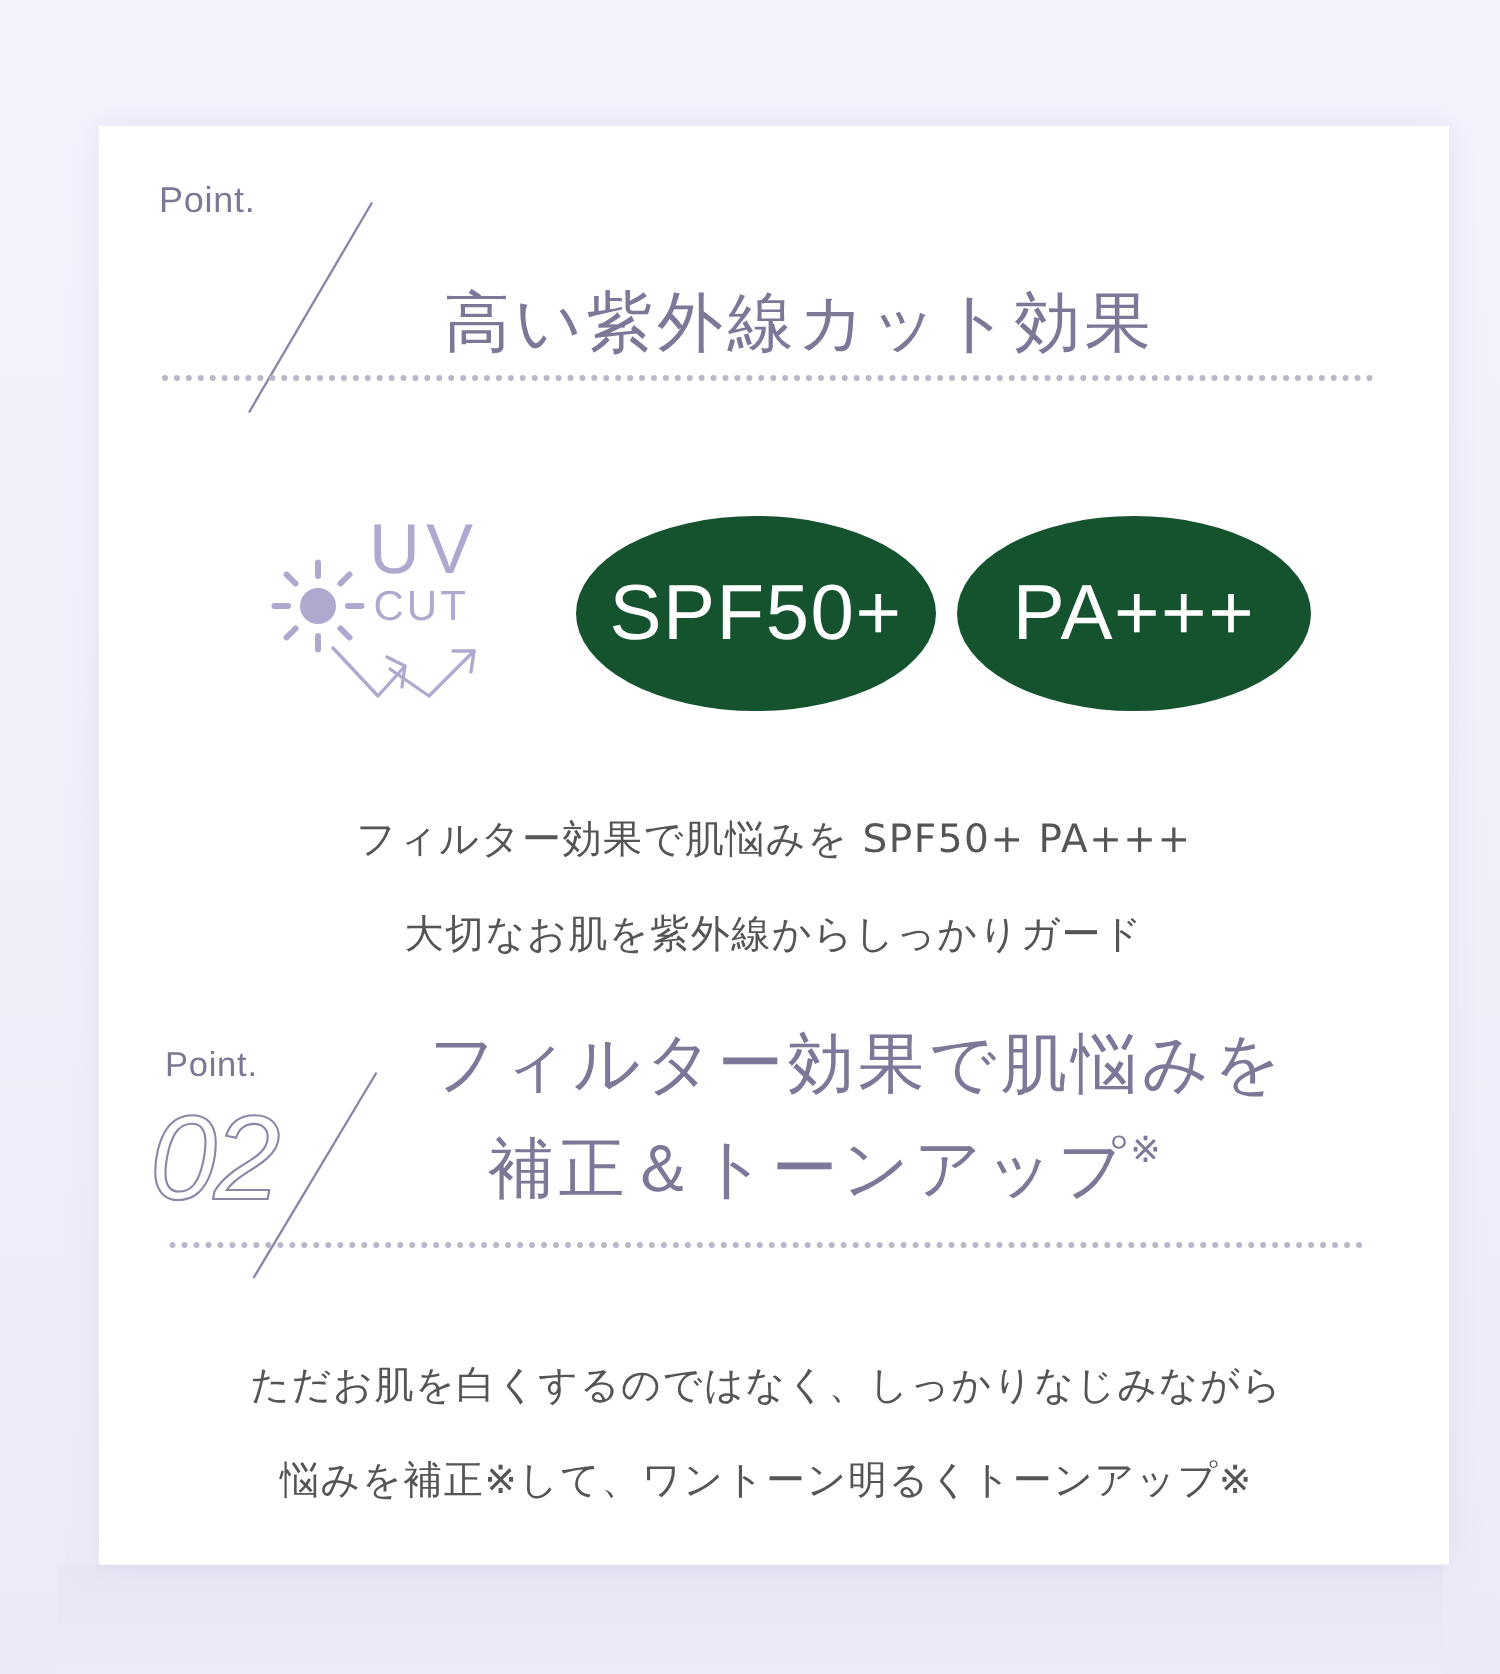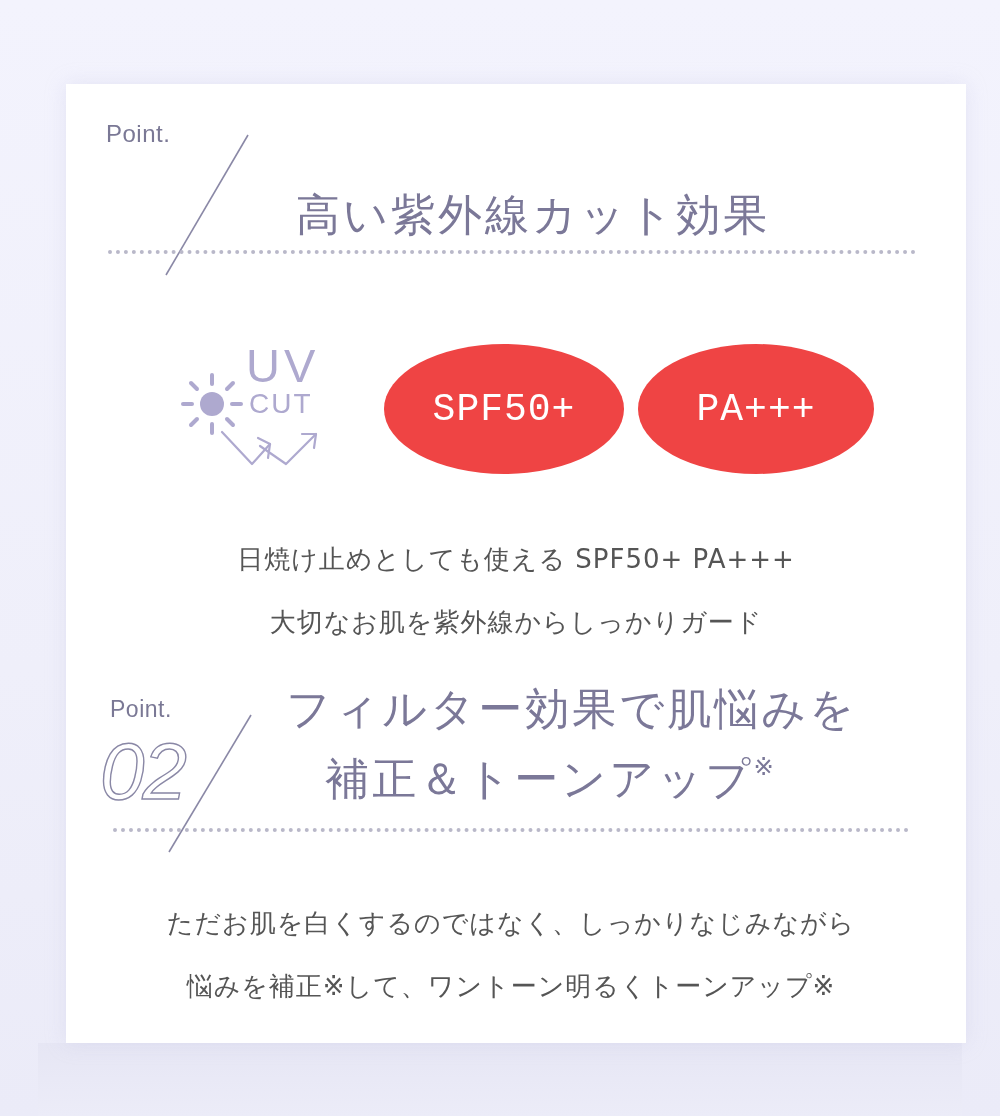--- a/index.html
+++ b/index.html
@@ -33,23 +33,23 @@
     text-align: center;
   }
   .dotted {
     height: 0; border-top: 4px dotted #b9b8c9;
   }
   .body-text {
     color: #555555; font-size: 26px; white-space: nowrap; text-align: center;
     letter-spacing: 1px;
   }
   .badge {
-    background: #ef4444; border-radius: 50%;
+    background: #14532d; border-radius: 50%;
     display: flex; align-items: center; justify-content: center;
-    color: #ffffff; font-family: Liberation Mono, monospace; font-size: 38px;
+    color: #ffffff; font-family: Liberation Sans, sans-serif; font-size: 52px;
     letter-spacing: 1px;
   }
   .uv-text {
     color: #aea9cf; font-family: "Liberation Sans", sans-serif;
   }
   sup.mark { font-size: 0.55em; vertical-align: 0.8em; }
 </style>
 </head>
 <body>
 
@@ -84,21 +84,21 @@
       <polyline points="4,4 34,36 52,16"></polyline>
       <polyline points="42,18 68,36 98,6"></polyline>
       <polyline points="40,10 52,16 50,30"></polyline>
       <polyline points="84,6 98,6 96,20"></polyline>
     </g>
   </svg>
 
   <div class="abs badge" style="left:318px; top:260px; width:240px; height:130px;">SPF50+</div>
   <div class="abs badge" style="left:572px; top:260px; width:236px; height:130px;">PA+++</div>
 
-  <div class="abs body-text" style="left:100px; top:458px; width:700px;">日焼け止めとしても使える SPF50+ PA+++</div>
+  <div class="abs body-text" style="left:100px; top:458px; width:700px;">フィルター効果で肌悩みを SPF50+ PA+++</div>
   <div class="abs body-text" style="left:100px; top:521px; width:700px;">大切なお肌を紫外線からしっかりガード</div>
 
   <div class="abs point-label" style="left:44px; top:612px; font-size:23px;">Point.</div>
   <div class="abs point-num" style="left:34px; top:648px;">02</div>
   <svg class="abs" style="left:99px; top:628px;" width="90" height="144">
     <line x1="86" y1="3" x2="4" y2="140" stroke="#8a88a6" stroke-width="1.6"></line>
   </svg>
   <div class="abs title" style="left:220px; top:666px; width:530px;"><span>補正＆トーンアップ</span><sup class="mark">※</sup></div>
   <div class="abs title" style="left:220px; top:596px; width:530px;">フィルター効果で肌悩みを</div>
   <div class="abs dotted" style="left:47px; top:744px; width:796px;"></div>

